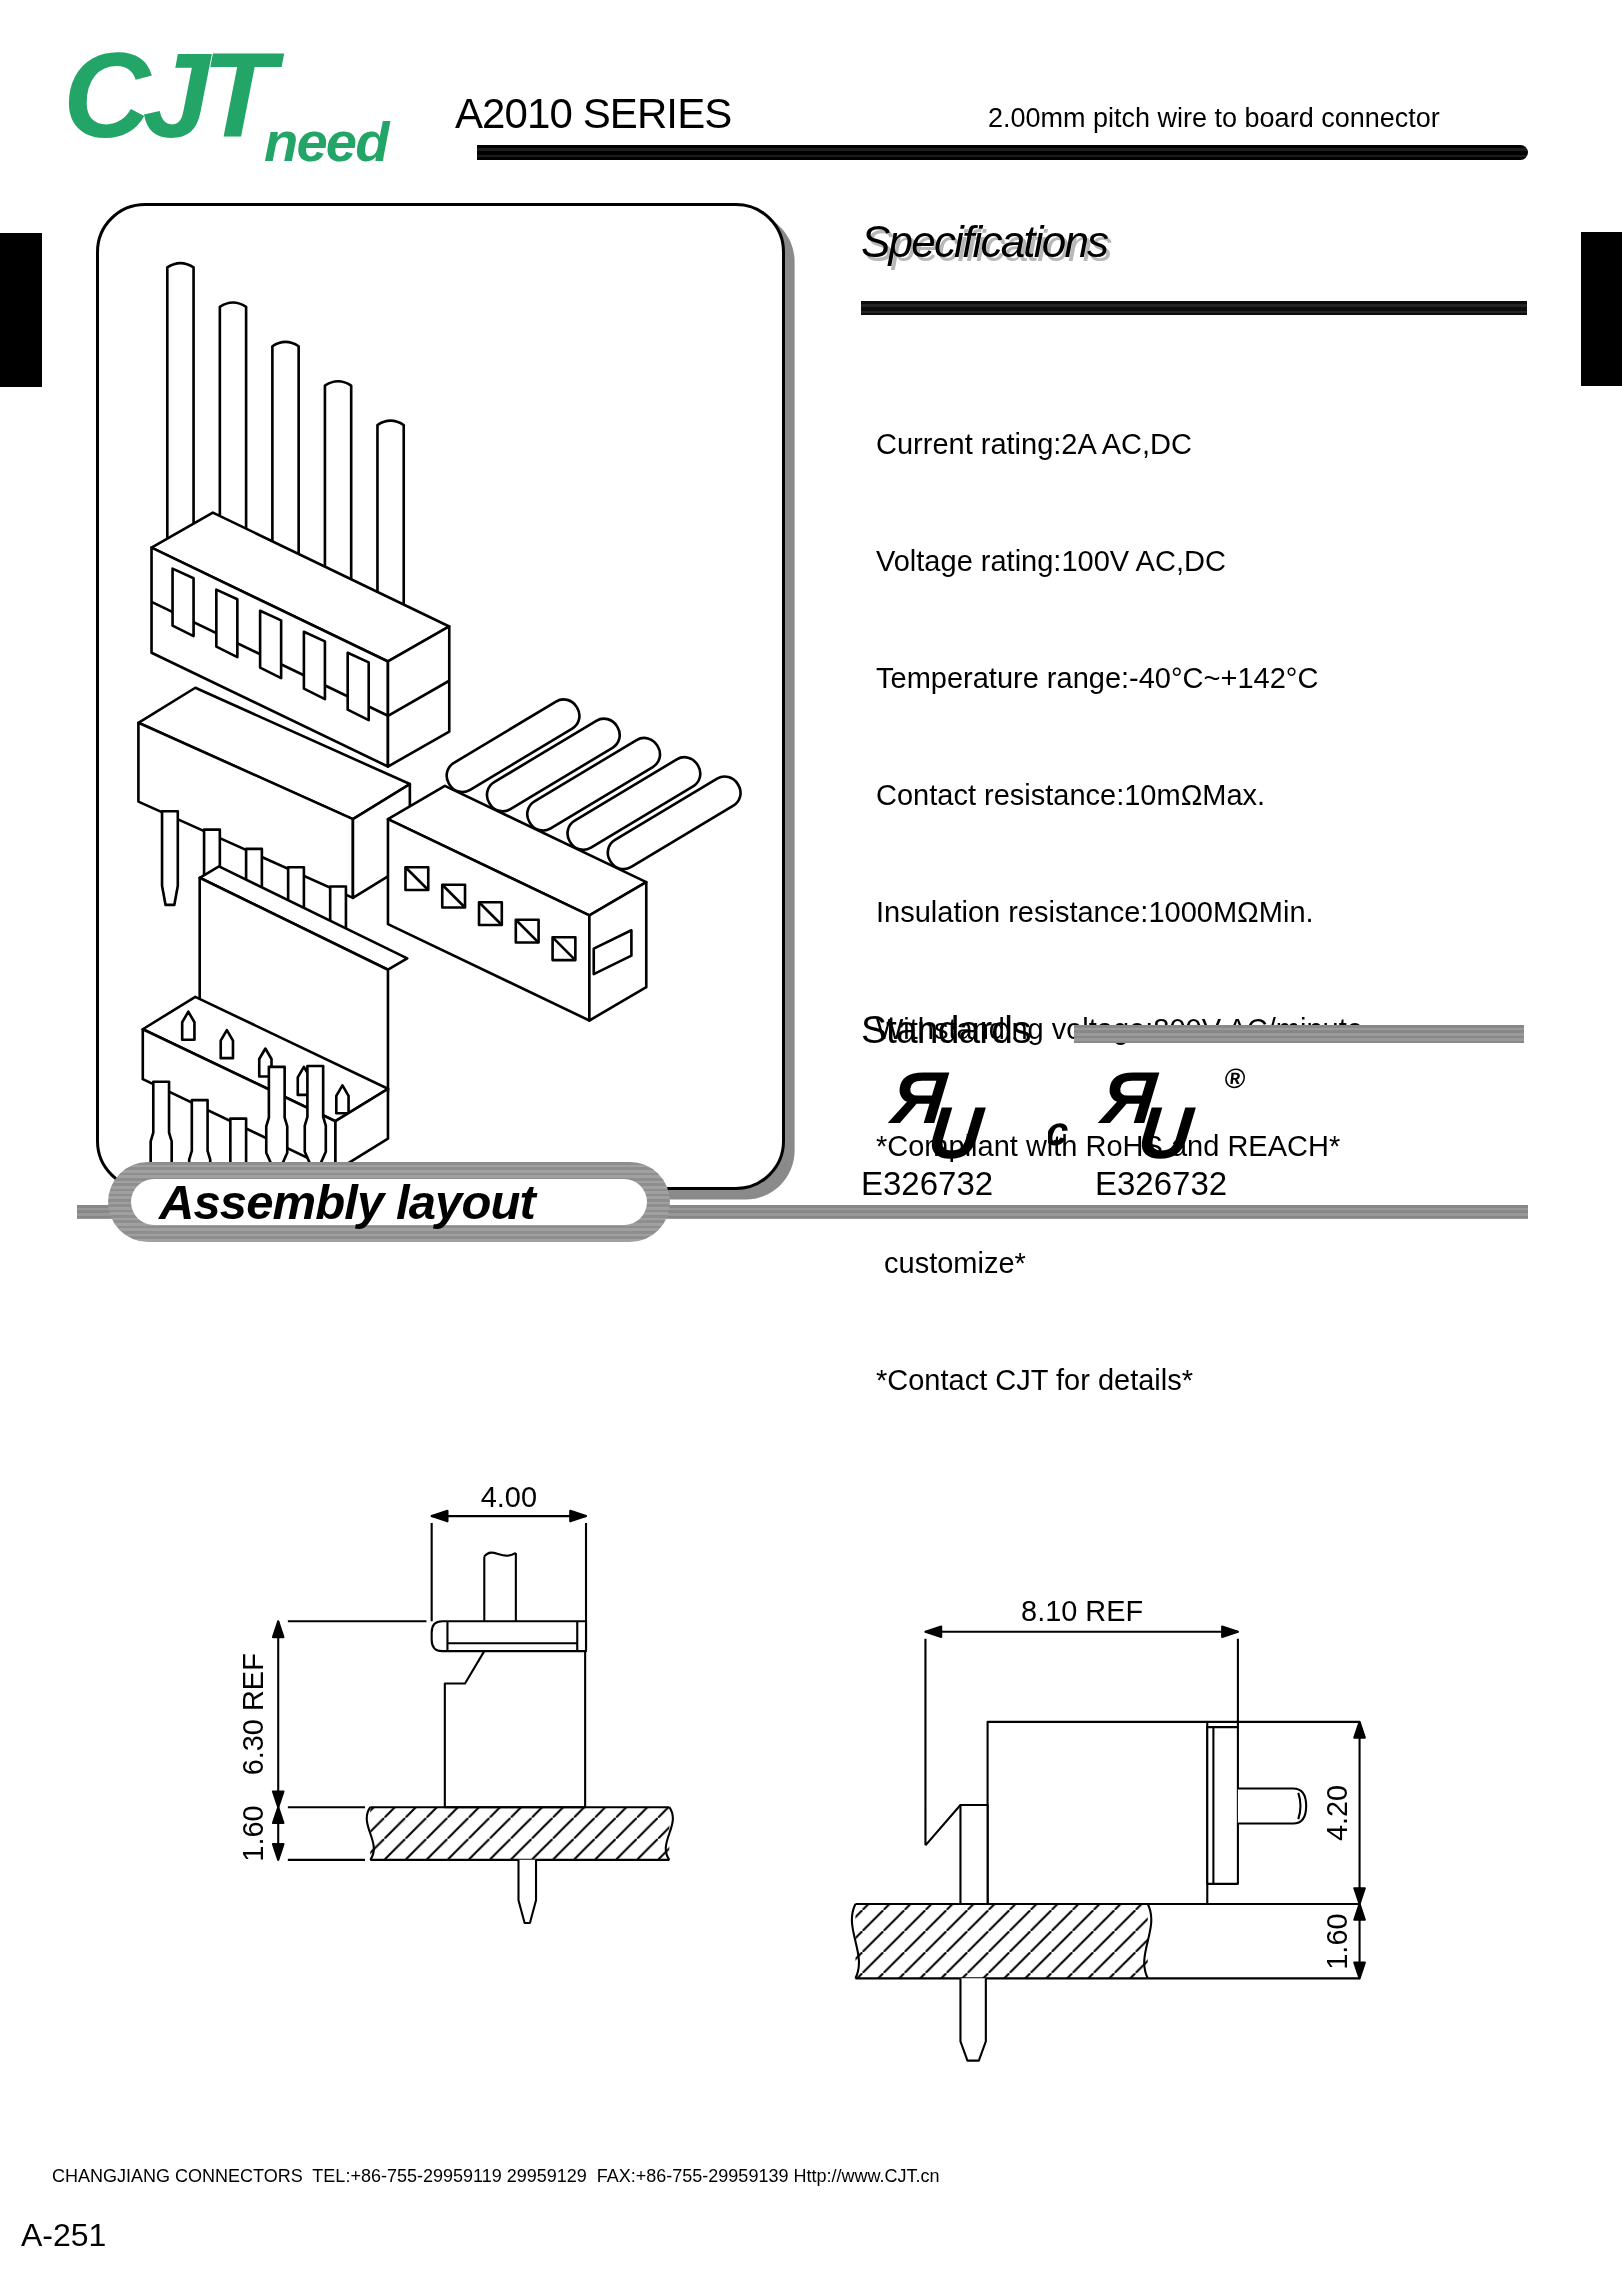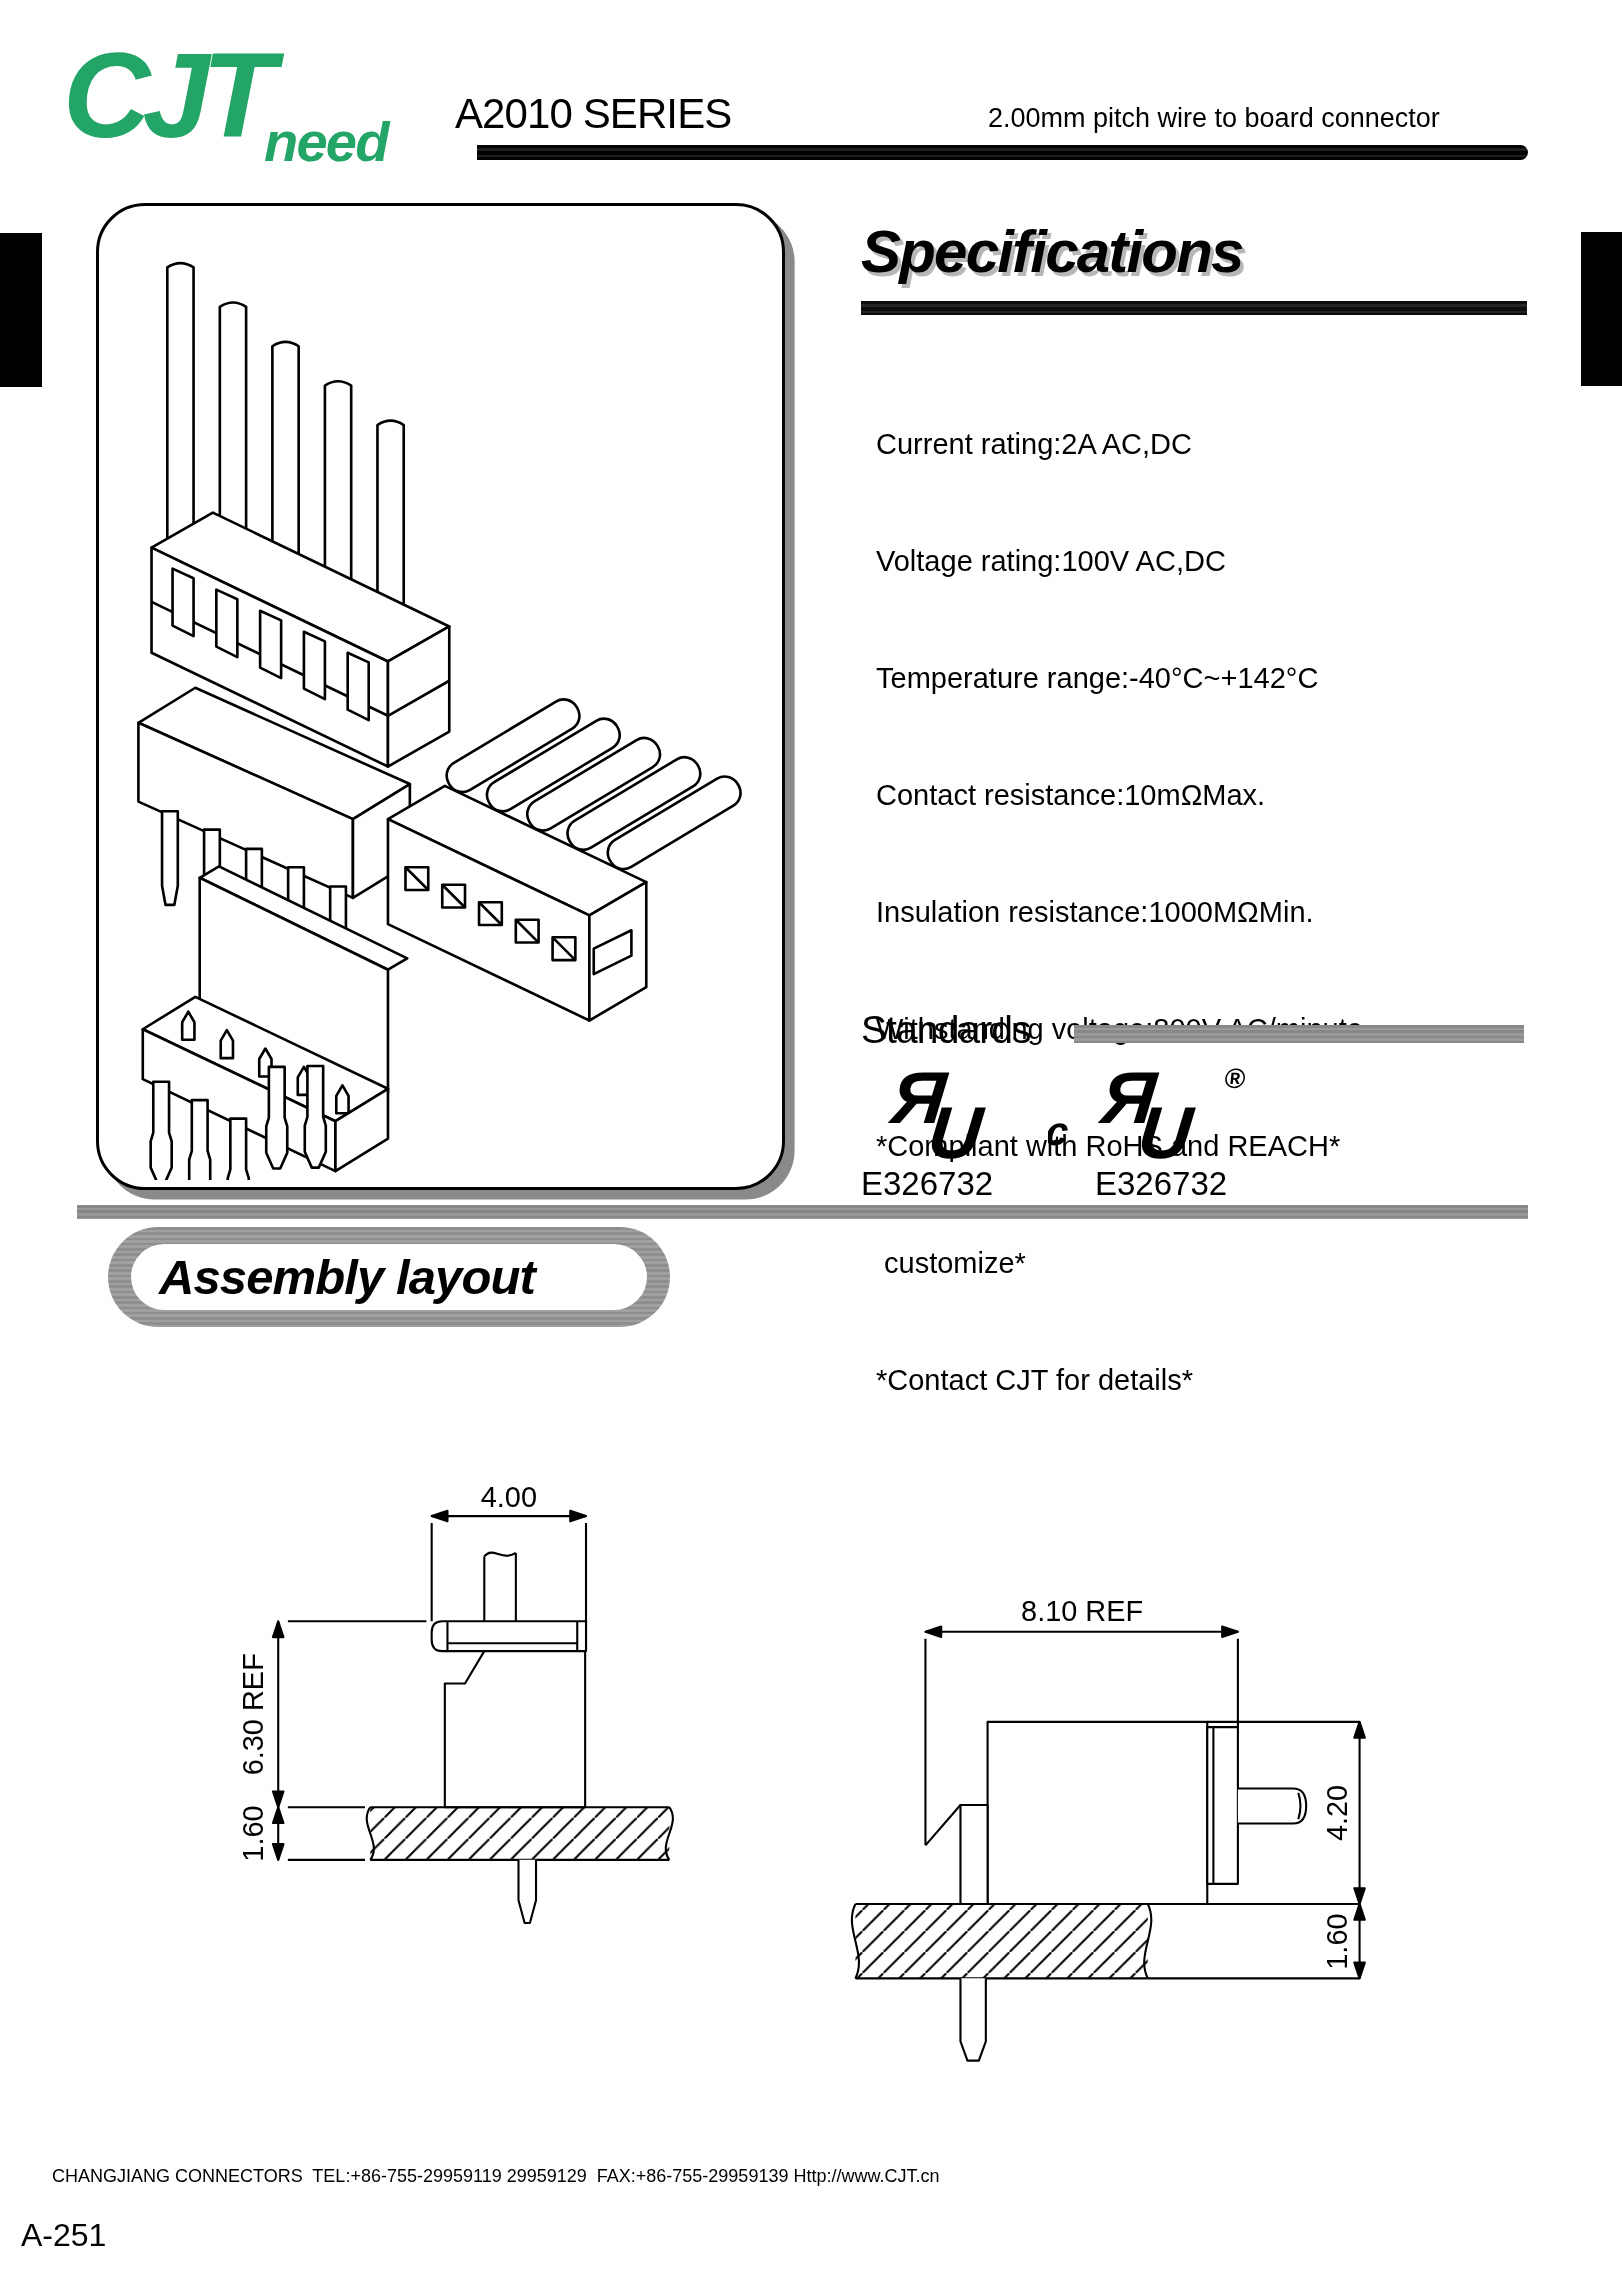--- a/index.html
+++ b/index.html
@@ -18,37 +18,37 @@
         border-radius:0 8px 8px 0;}
   .subtitle{position:absolute;left:988px;top:103px;font-size:27px;}
   .edge-tab{position:absolute;width:42px;height:154px;background:#000;}
   .edge-tab.left{left:0;top:233px;}
   .edge-tab.right{left:1581px;top:232px;}
   
   .product-box{position:absolute;left:96px;top:203px;width:683px;height:981px;
         border:3.5px solid #000;border-radius:49px;background:#fff;
         box-shadow:9.6px 9.6px 0 #8a8a8a;}
   
-  .spec-heading{position:absolute;left:861px;top:217px;font-size:60px;font-weight:bold;
+  .spec-heading{position:absolute;left:861px;top:217px;font-size:44px;font-weight:normal;
         font-style:italic;letter-spacing:-1.8px;text-shadow:3.5px 4.4px 0 #b7b7b7;}
   .spec-bar{position:absolute;left:861px;top:301px;width:666px;height:14px;
         background:repeating-linear-gradient(180deg,#0c0c0c 0 3.5px,#242424 3.5px 6.1px);}
   .spec-list{position:absolute;left:876px;top:347px;font-size:29px;line-height:39px;white-space:pre;}
   
   .standards-heading{position:absolute;left:861px;top:1008px;font-size:39px;font-weight:normal;letter-spacing:-0.9px;}
   .standards-bar{position:absolute;left:1074px;top:1025px;width:450px;height:17.5px;
         background:repeating-linear-gradient(180deg,#888 0 2.6px,#9a9a9a 2.6px 5.3px);}
   .cert-logo-1{position:absolute;left:861px;top:1058px;}
   .cert-logo-2{position:absolute;left:1048px;top:1058px;}
   .cert-num-1{position:absolute;left:861px;top:1165px;font-size:33px;}
   .cert-num-2{position:absolute;left:1095px;top:1165px;font-size:33px;}
   
   .mid-separator{position:absolute;left:77px;top:1205px;width:1451px;height:14px;
         background:repeating-linear-gradient(180deg,#878787 0 2.6px,#989898 2.6px 5.3px);}
-  .assembly-pill{position:absolute;left:108px;top:1227px;width:562px;height:100px;
+  .assembly-pill{position:absolute;left:108px;top:1162px;width:562px;height:80px;
         border-radius:50px;
         background:repeating-linear-gradient(180deg,#8e8e8e 0 2.6px,#a0a0a0 2.6px 5.3px);}
   .assembly-pill-inner{position:absolute;left:23px;top:16.6px;right:23px;bottom:16.6px;
         background:#fff;border-radius:35px;display:flex;align-items:center;}
   .assembly-title{font-size:49px;font-weight:bold;font-style:italic;letter-spacing:-0.9px;
         padding-left:28px;white-space:nowrap;}
   
   .drawing{position:absolute;}
   .d-left{left:237px;top:1481px;}
   .d-right{left:841px;top:1595px;}

